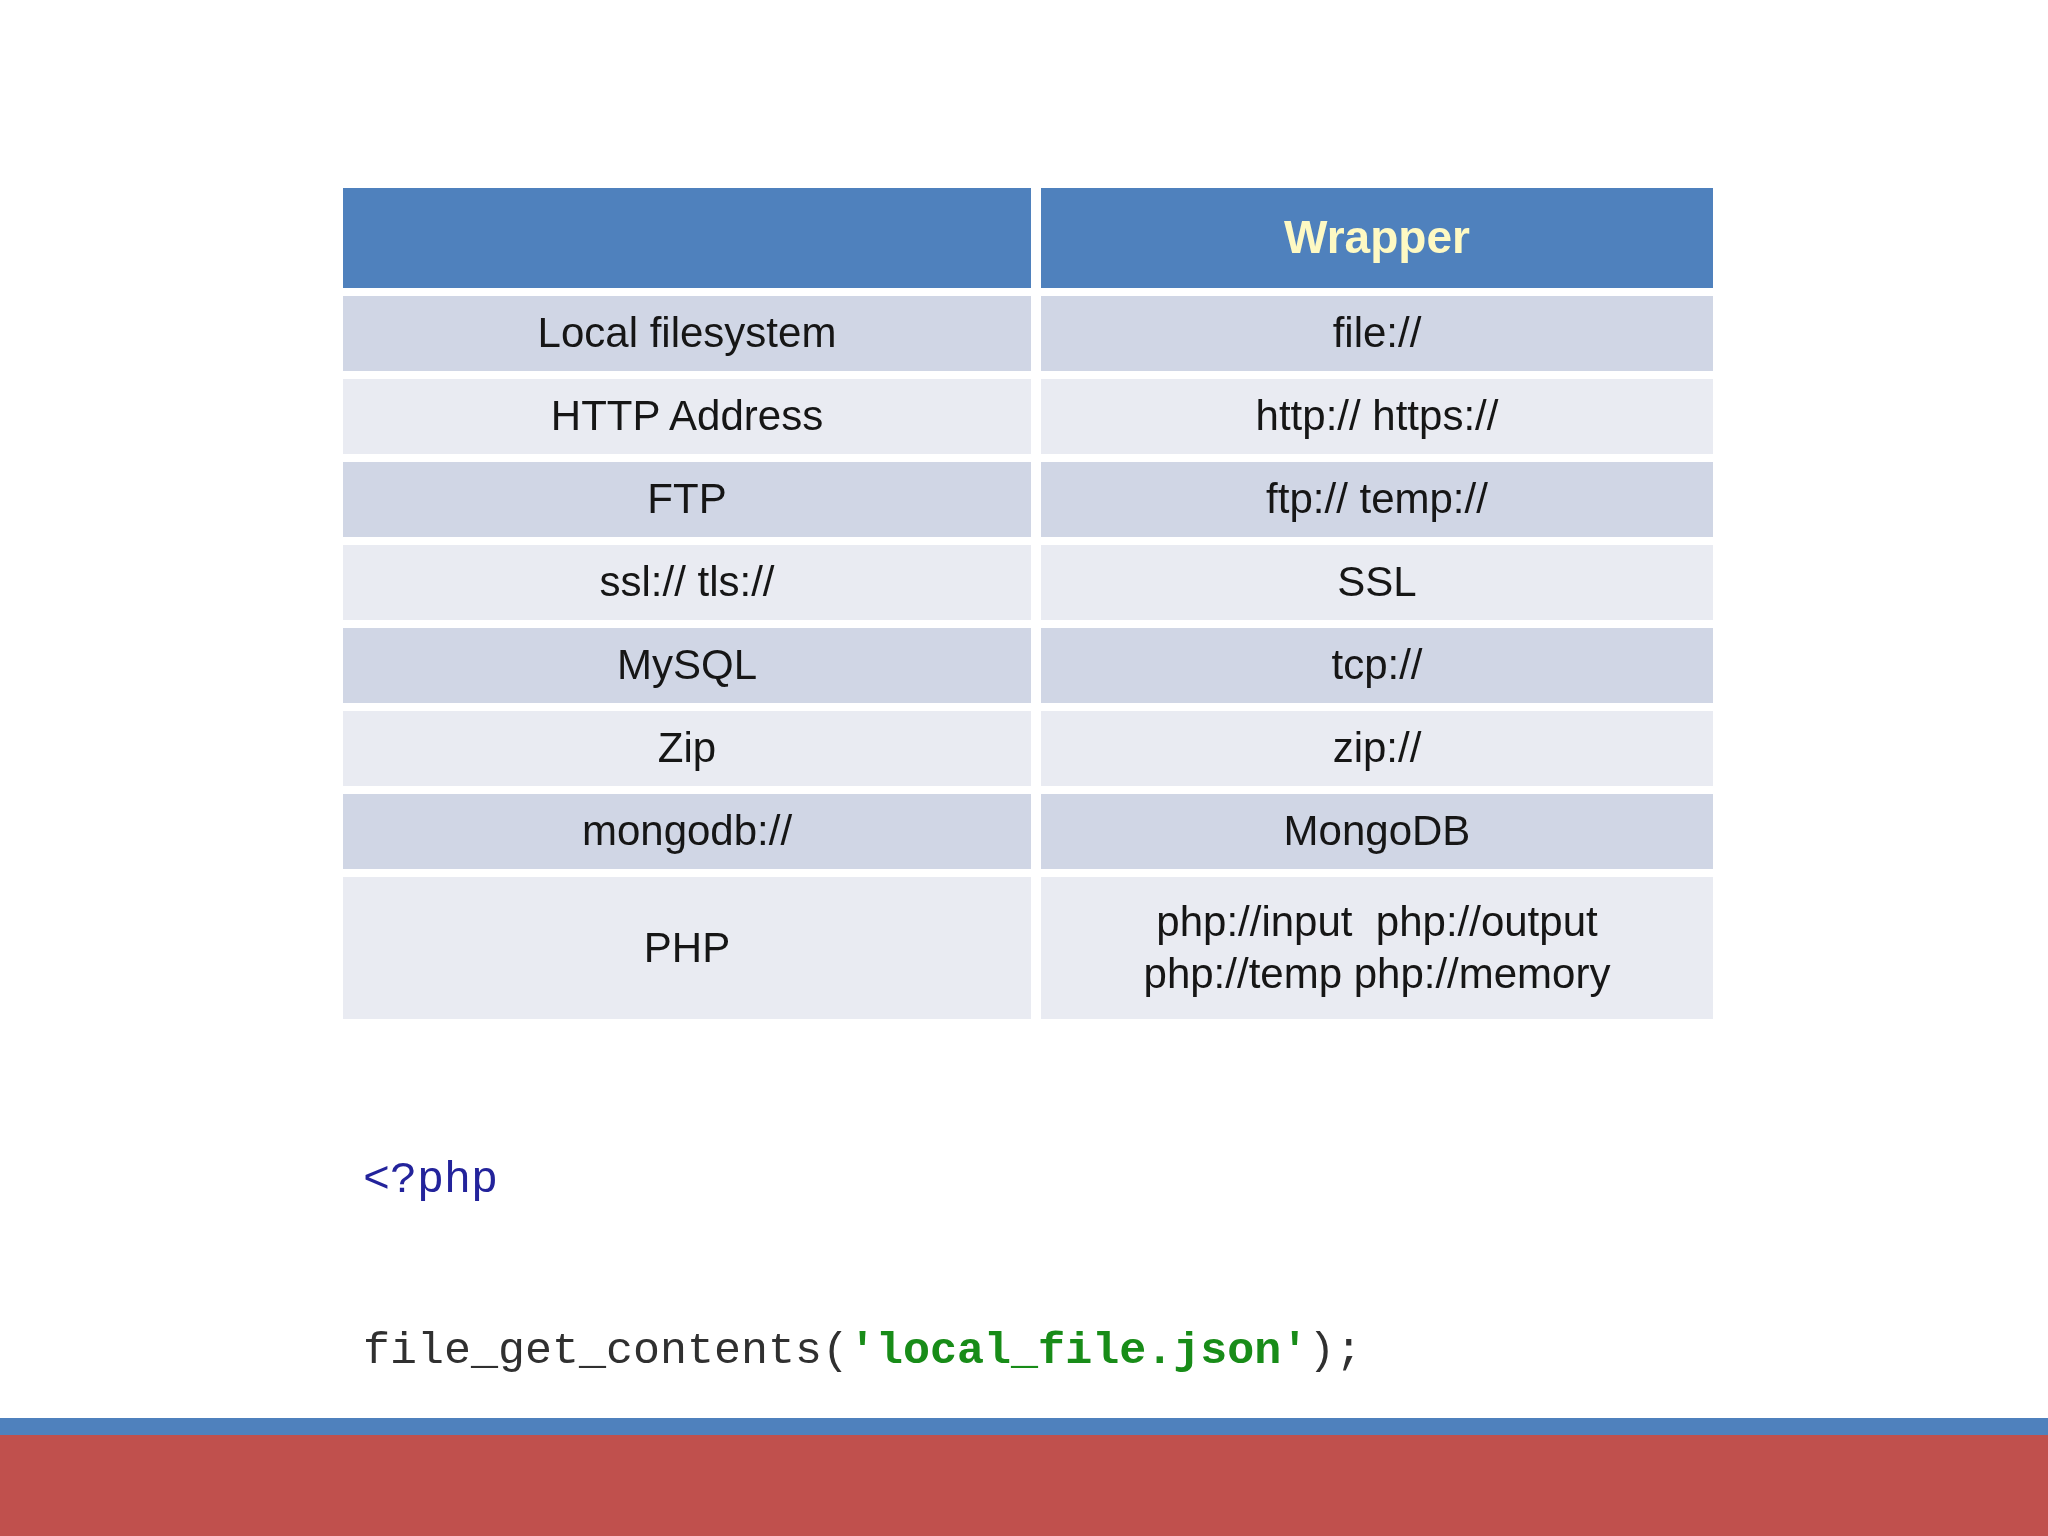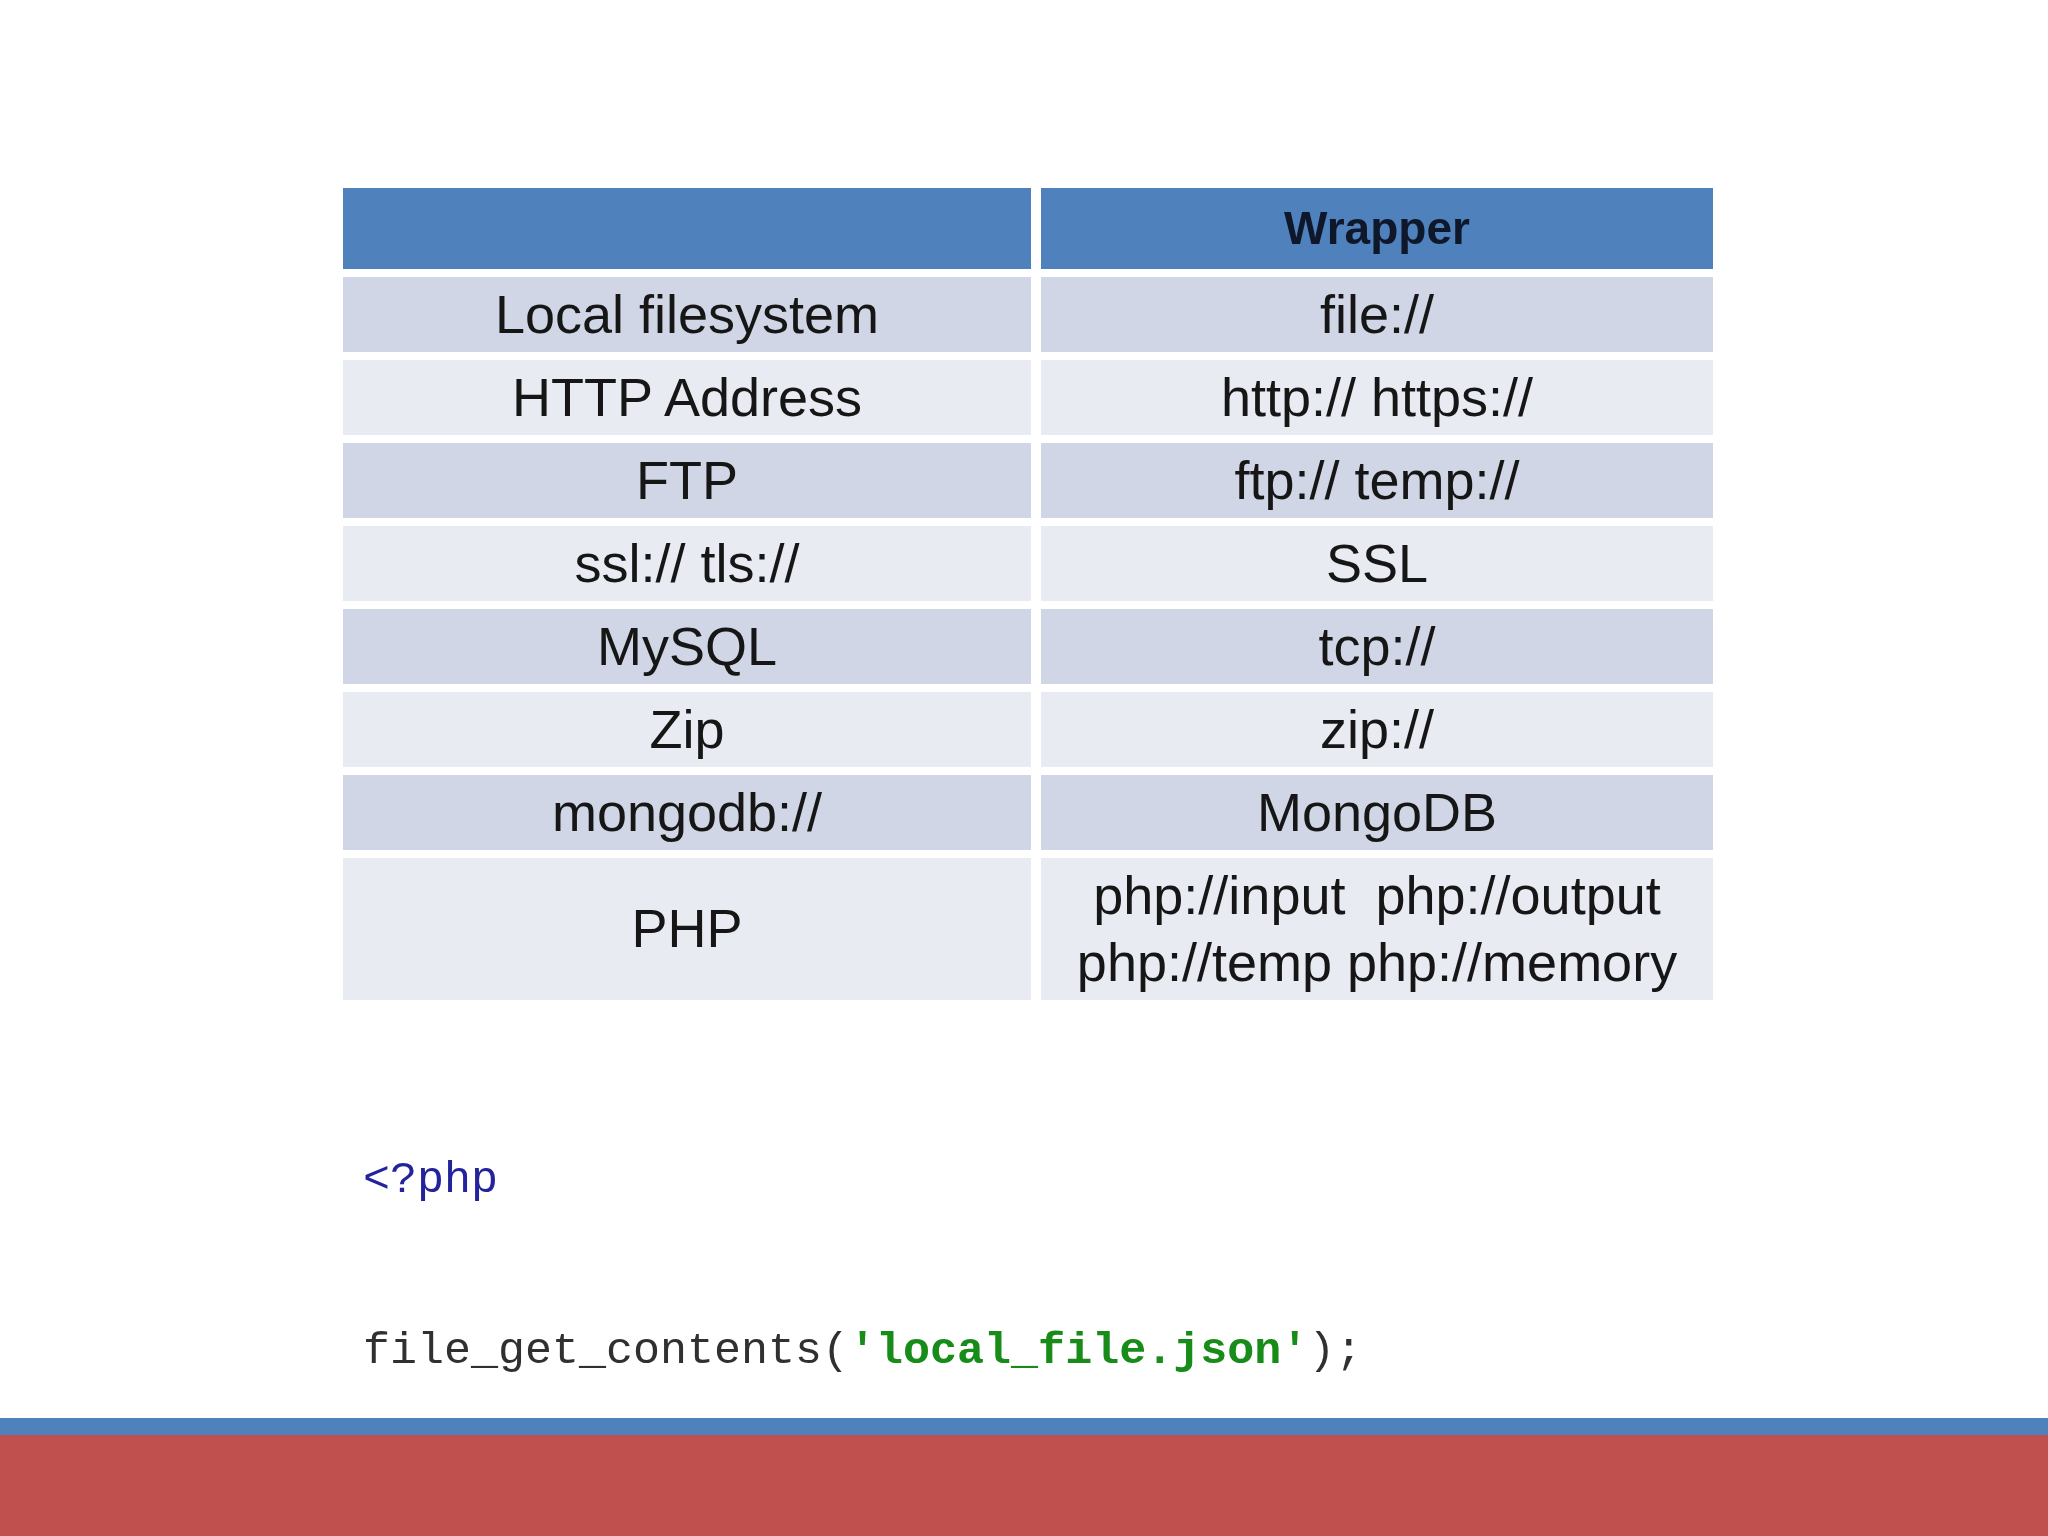--- a/index.html
+++ b/index.html
@@ -27,28 +27,28 @@
     column-gap: 10px;
     row-gap: 8px;
   }
   .cell {
     display: flex;
     align-items: center;
     justify-content: center;
     text-align: center;
     white-space: pre-wrap;
     height: 75px;
-    font-size: 54px;
+    font-size: 42px;
     line-height: 1.25;
     color: var(--table-text);
   }
   .header-cell {
-    height: 81px;
+    height: 100px;
     background: var(--header-blue);
-    color: #0f172a;
+    color: #fef9c3;
     font-weight: bold;
     font-size: 46px;
   }
   .band-dark  { background: var(--row-dark); }
   .band-light { background: var(--row-light); }
   .tall { height: 142px; }
 
   
   .code-block {
     position: absolute;

